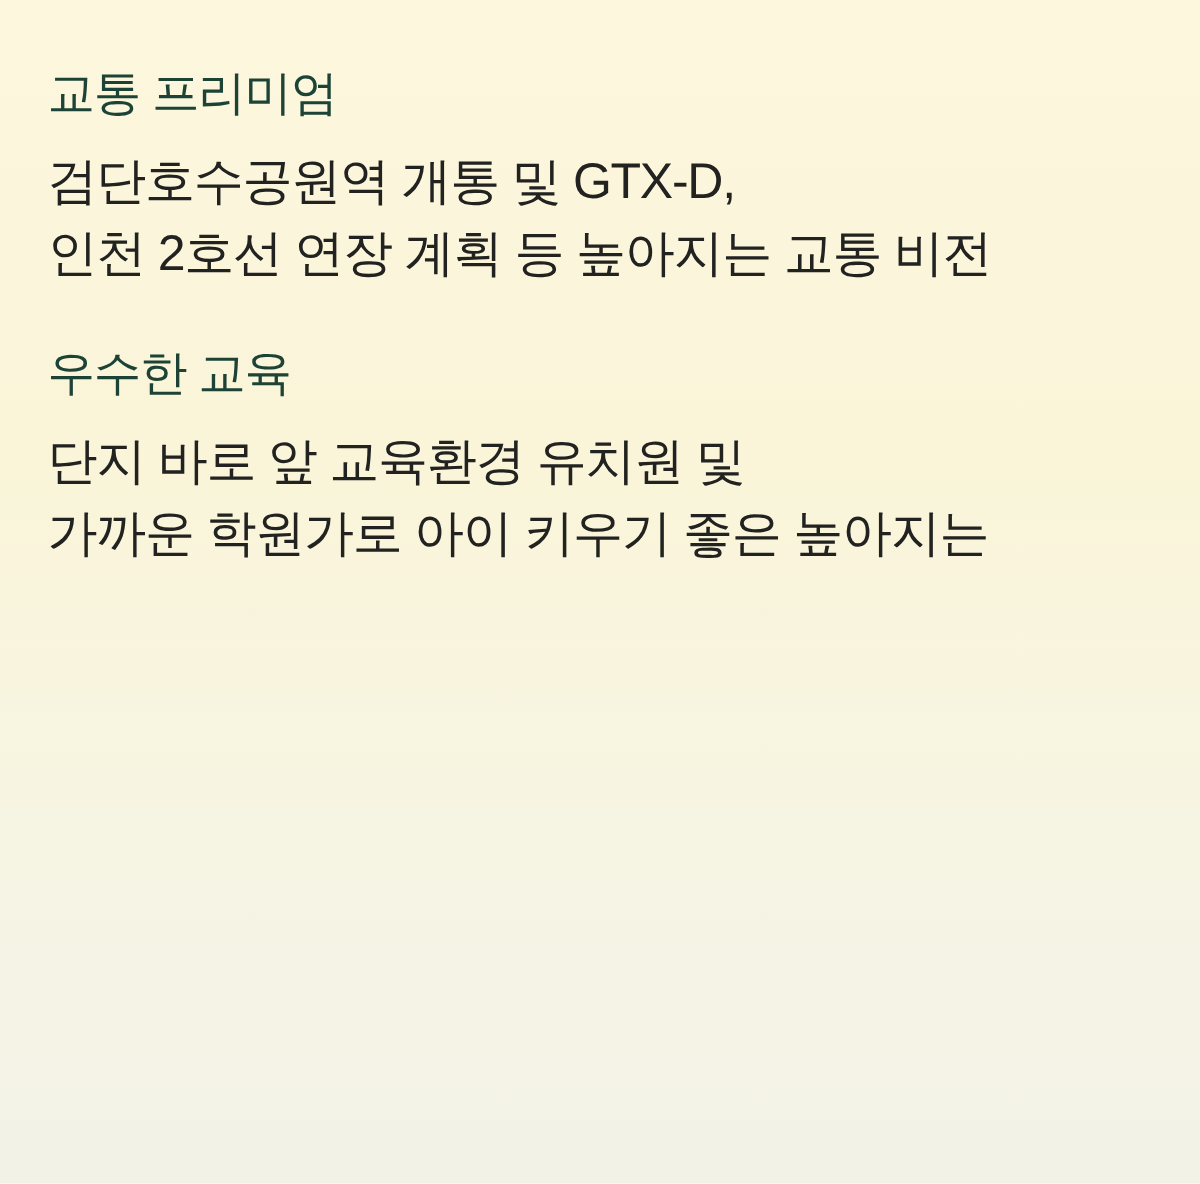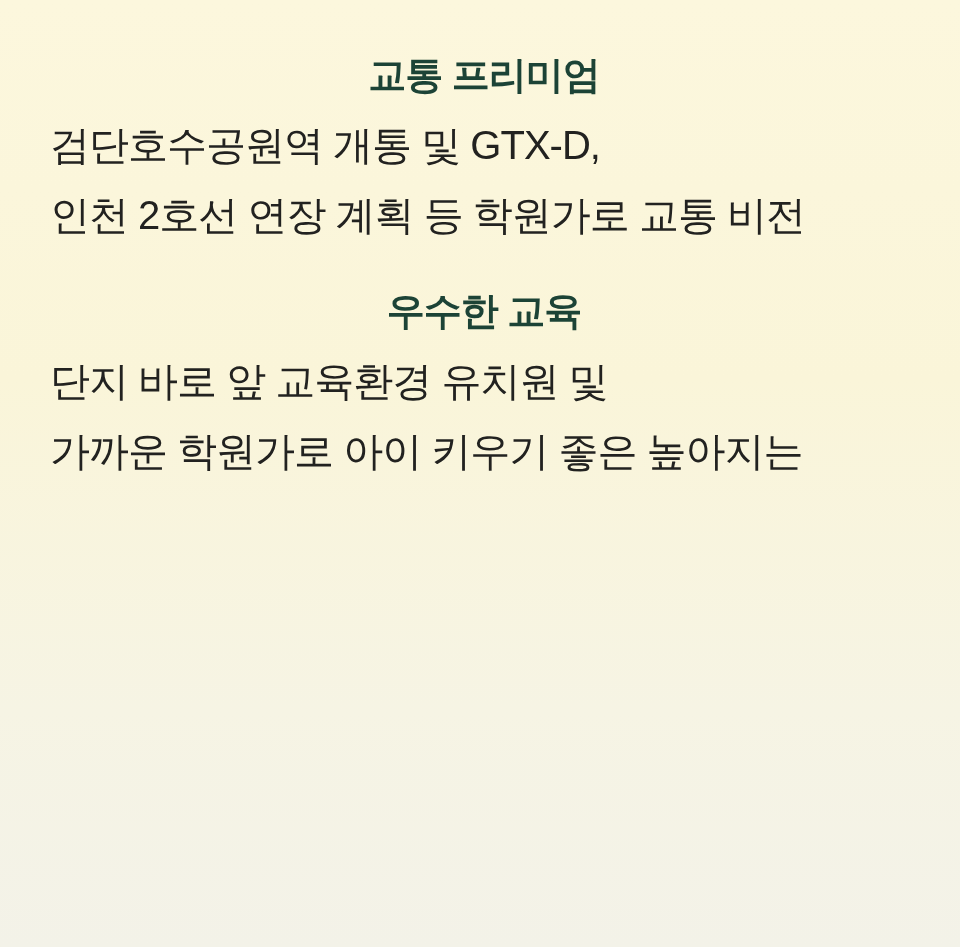--- a/index.html
+++ b/index.html
@@ -16,43 +16,42 @@
     font-family: "Liberation Sans", "DejaVu Sans", sans-serif;
     padding: 52px 30px 0 38px;
   }
   .feature {
     margin: 0 0 44px 0;
   }
   .feature-title {
     margin: 0 0 18px 0;
     font-size: 38px;
     line-height: 46px;
-    font-weight: 700;
+    font-weight: 400;
     letter-spacing: -1px;
     color: #1c4336;
-    text-align: center;
   }
   .feature-line {
-    margin: 12px;
+    margin: 0;
     font-size: 40px;
     line-height: 58px;
     font-weight: 400;
     letter-spacing: -1px;
     color: #222220;
   }
 </style>
 </head>
 <body>
 
 <div class="page">
 
   <section class="feature">
     <h2 class="feature-title">교통 프리미엄</h2>
     <p class="feature-line">검단호수공원역 개통 및 GTX-D,</p>
-    <p class="feature-line">인천 2호선 연장 계획 등 학원가로 교통 비전</p>
+    <p class="feature-line">인천 2호선 연장 계획 등 높아지는 교통 비전</p>
   </section>
 
 
   <section class="feature">
     <h2 class="feature-title">우수한 교육</h2>
     <p class="feature-line">단지 바로 앞 교육환경 유치원 및</p>
     <p class="feature-line">가까운 학원가로 아이 키우기 좋은 높아지는</p>
   </section>
 
 

